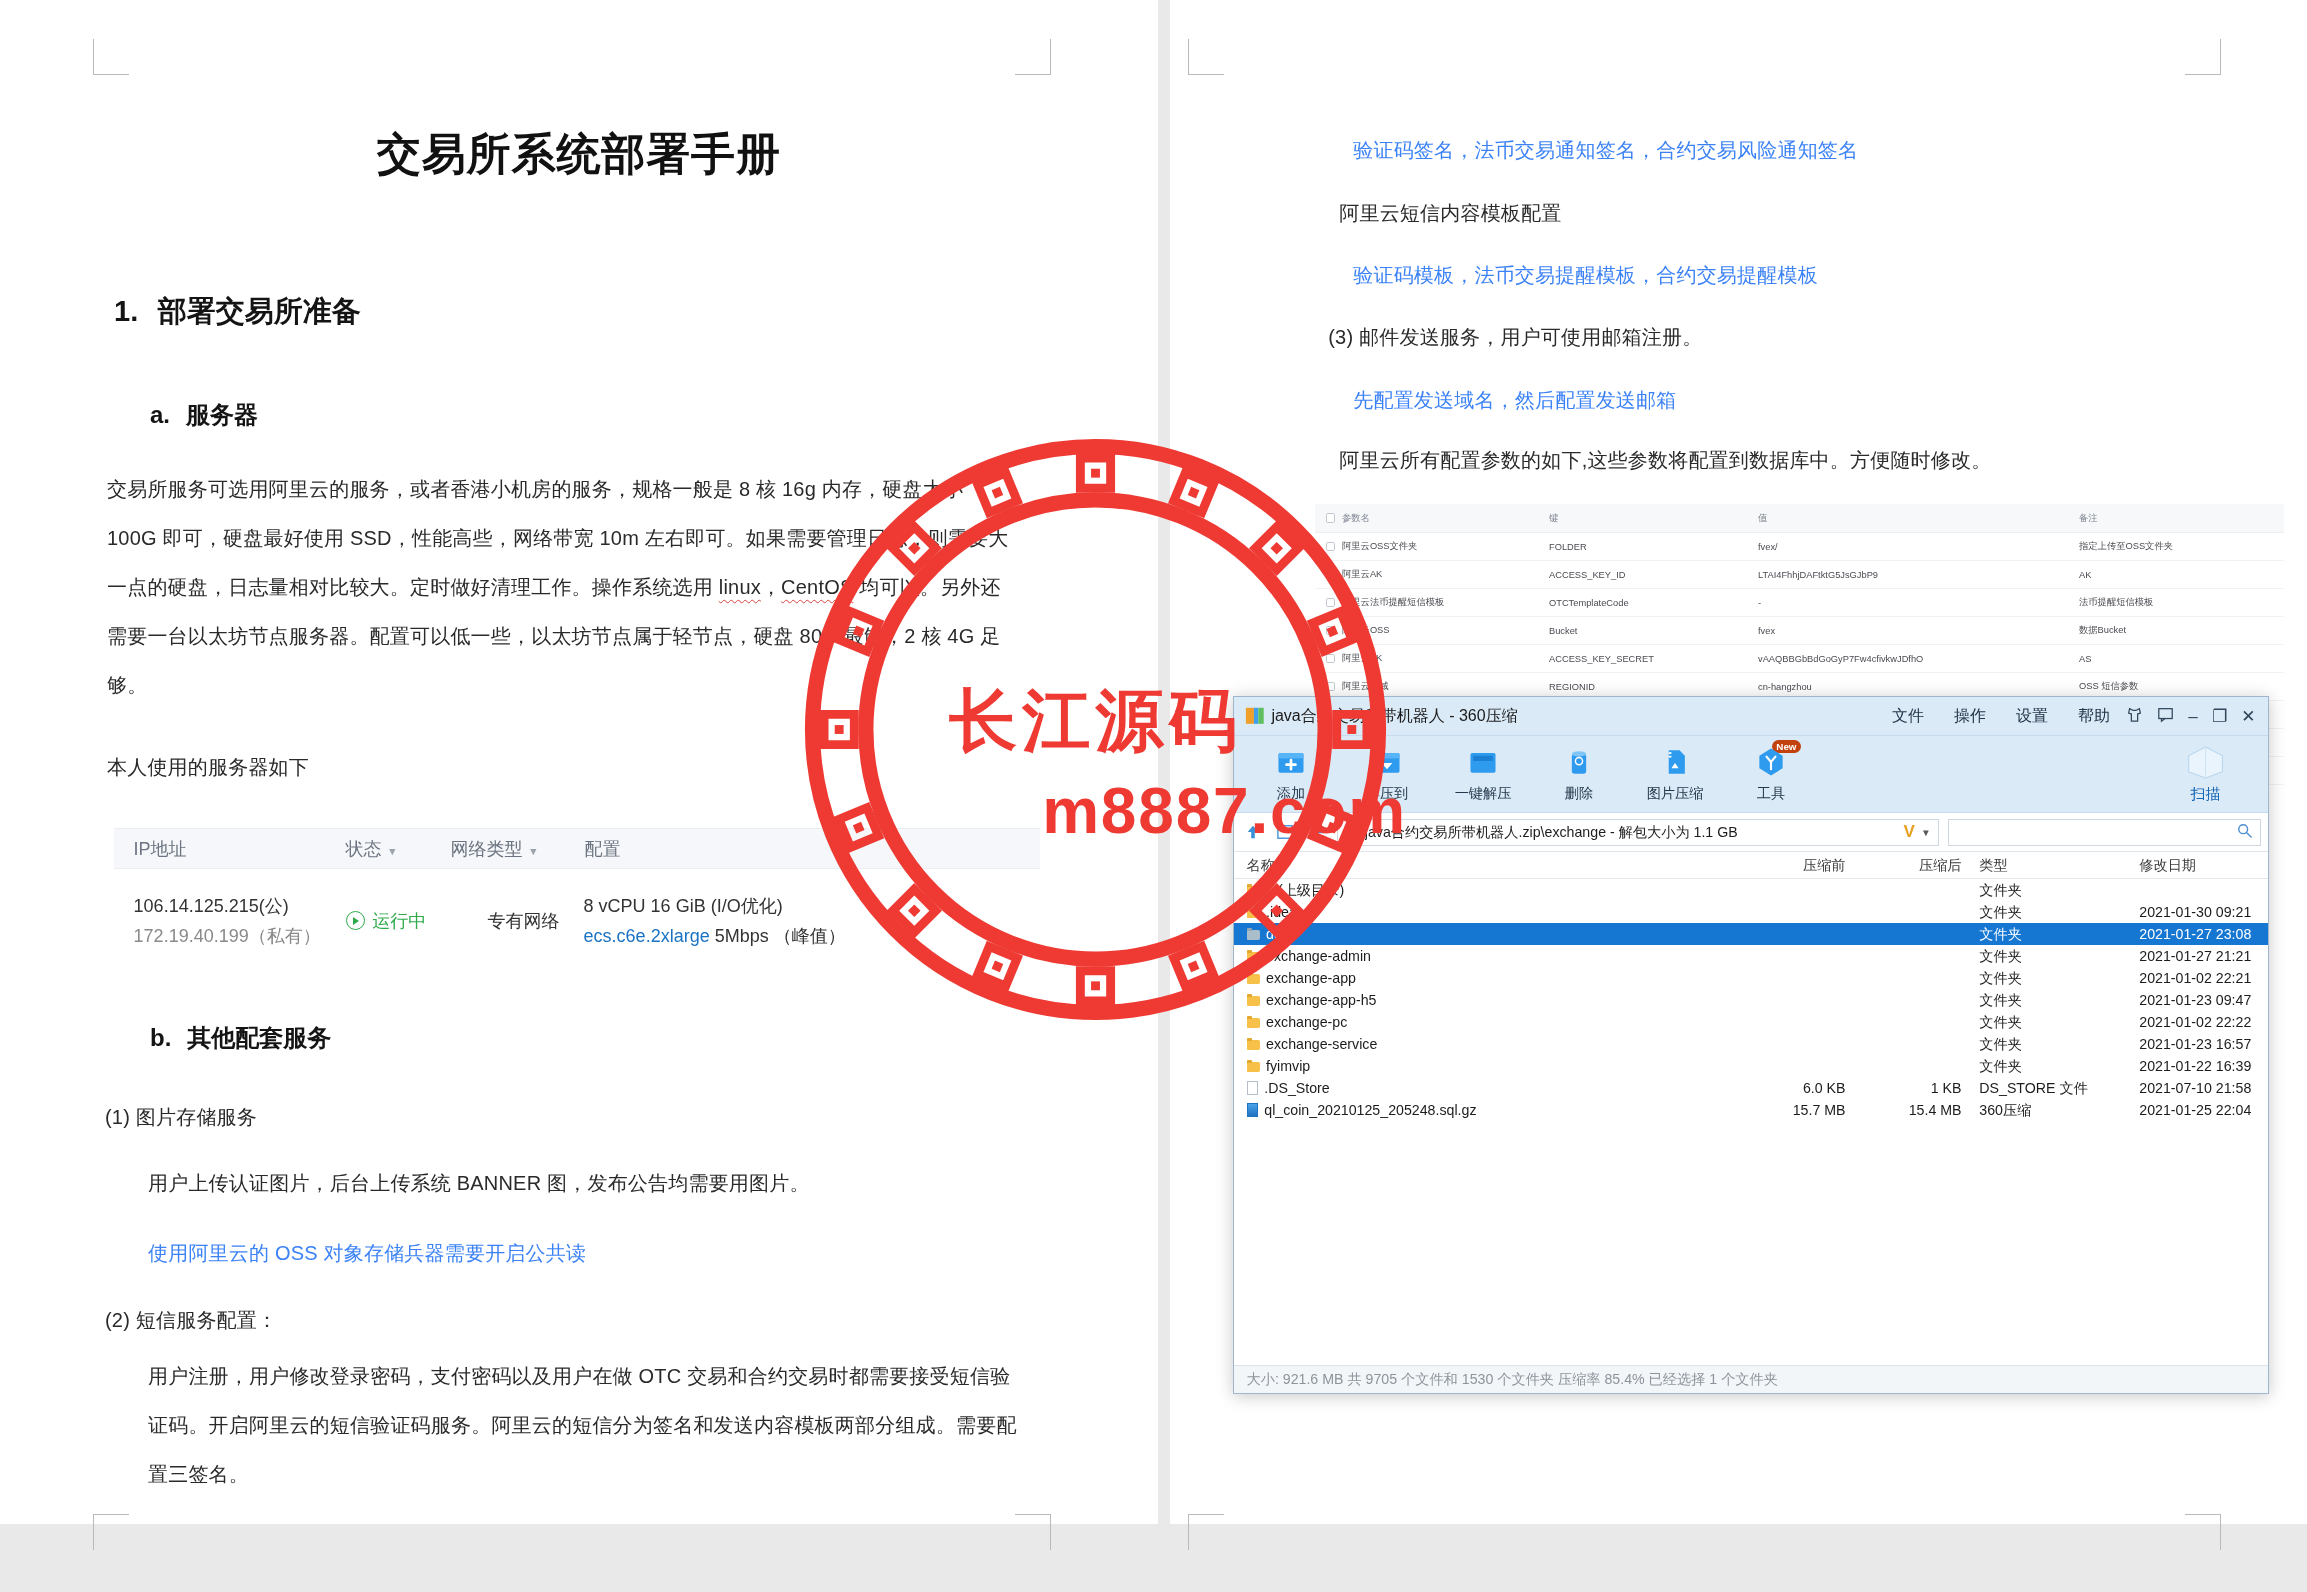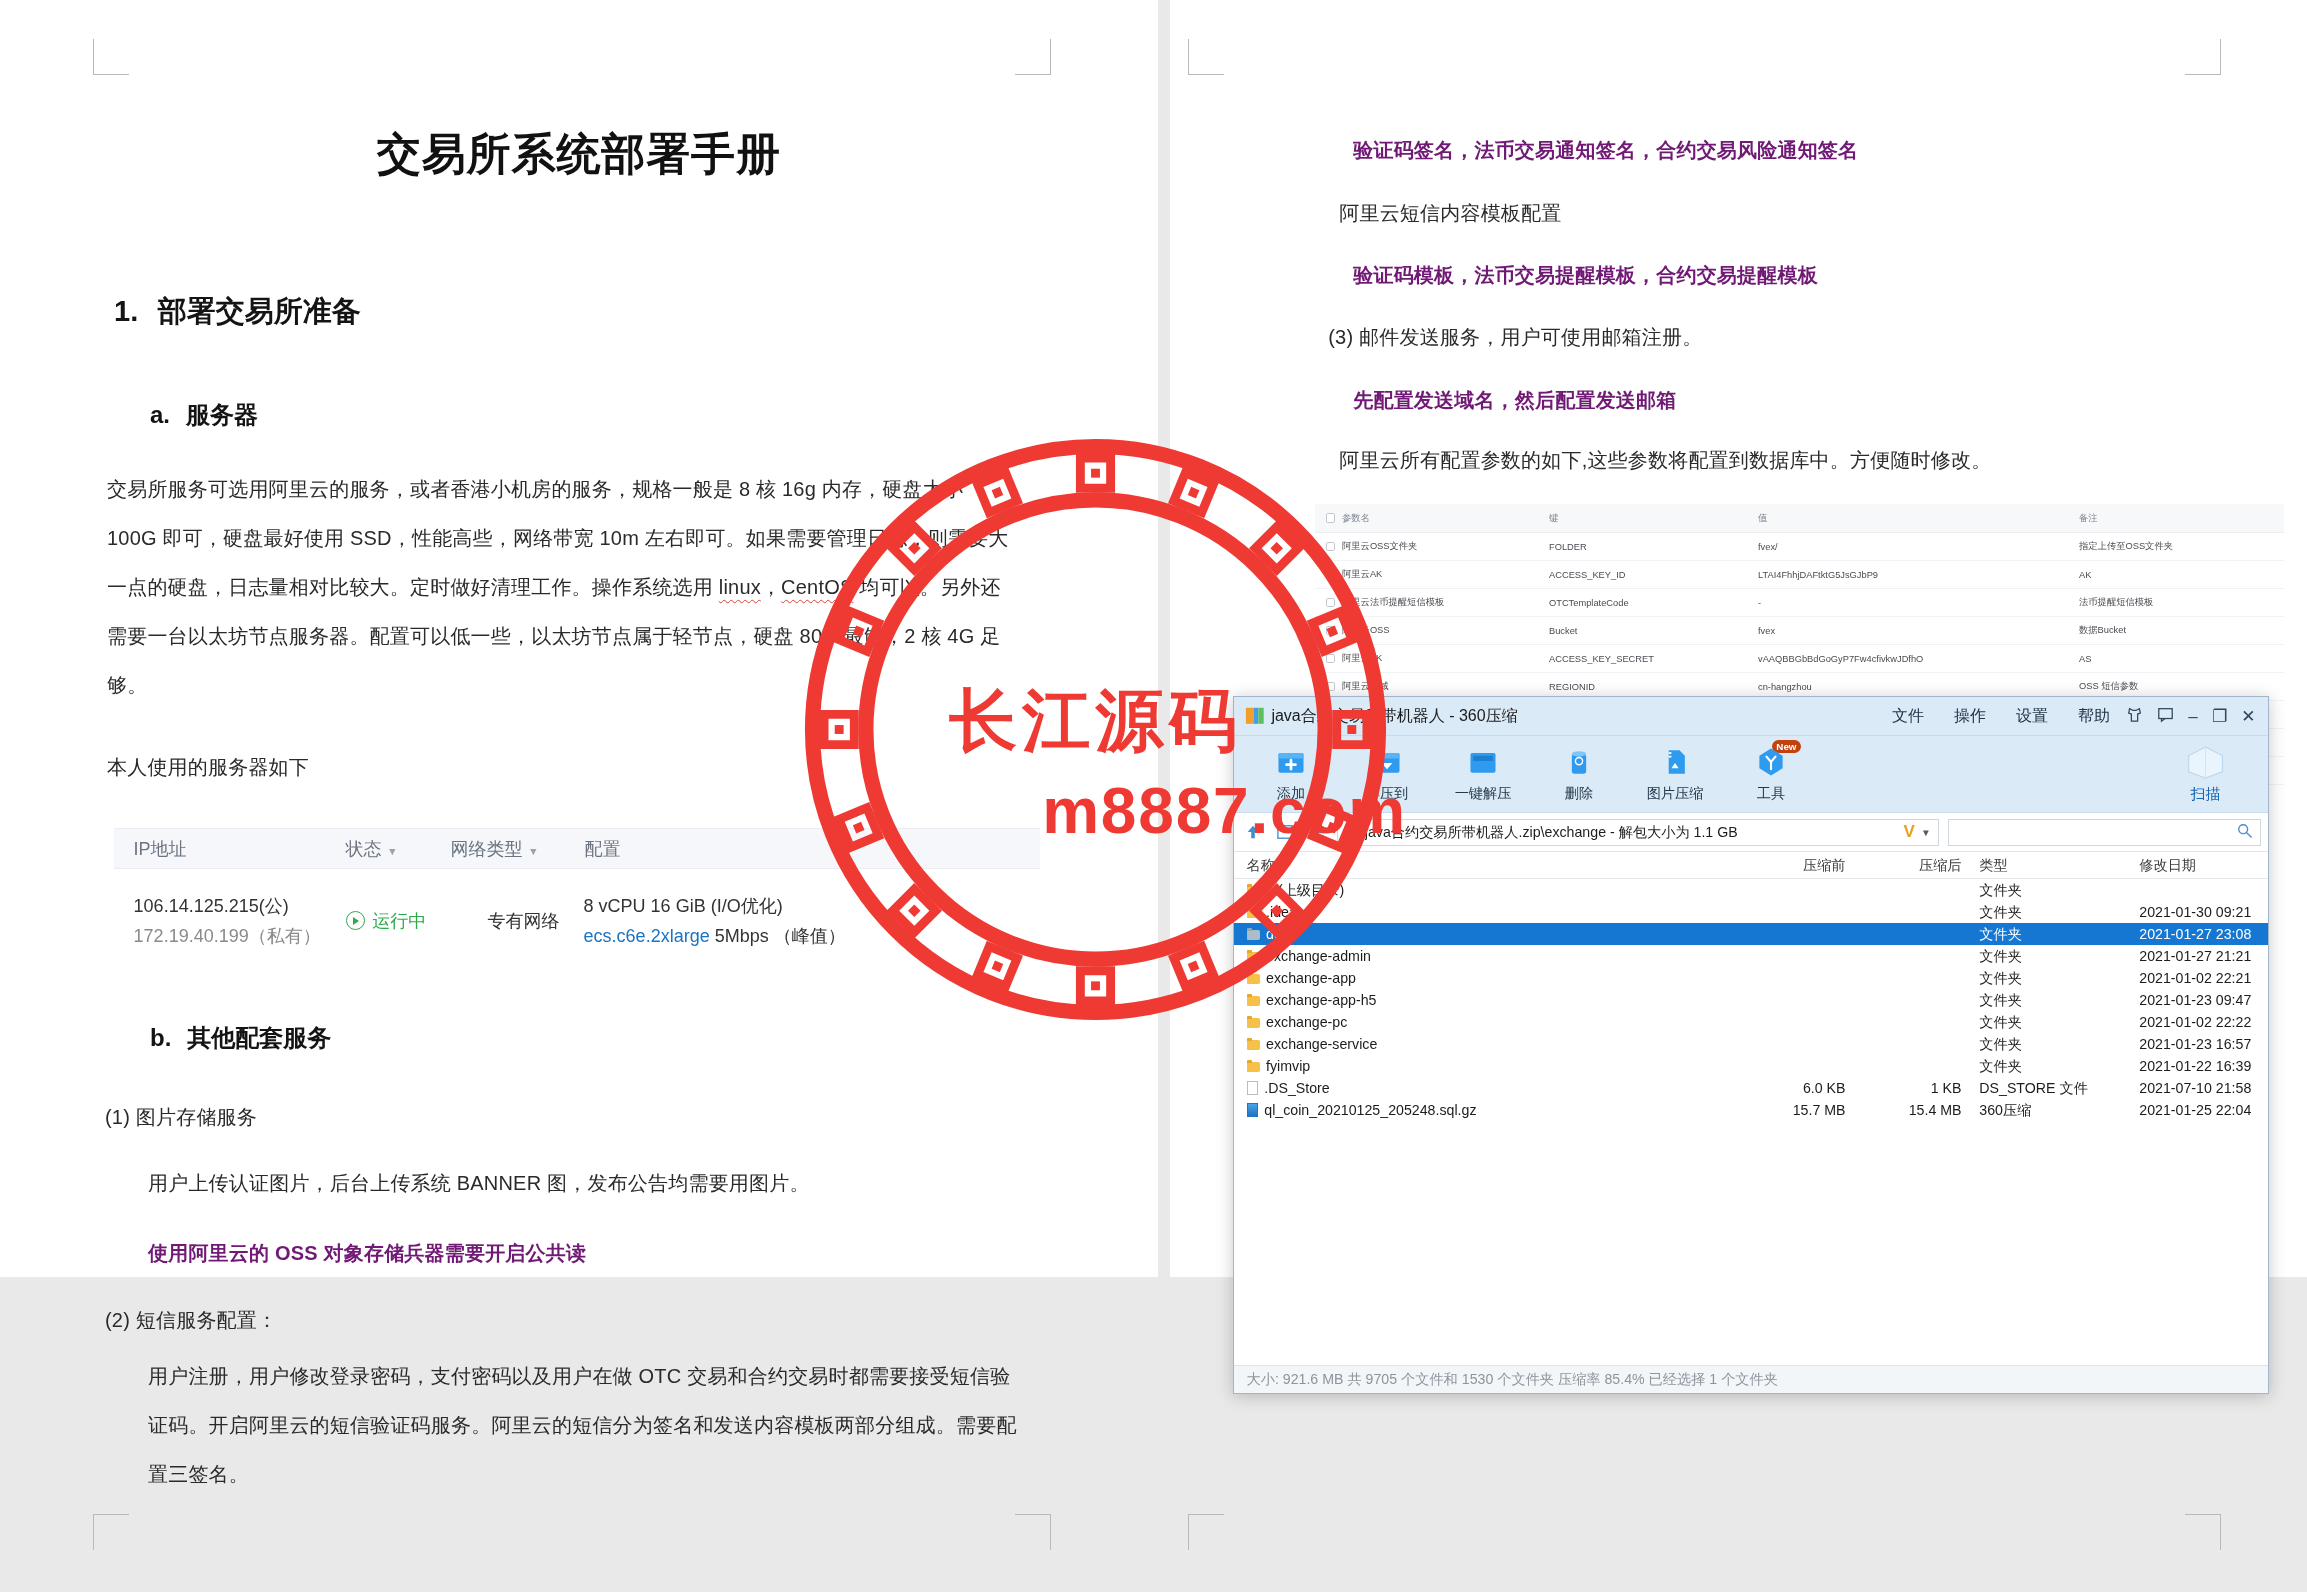--- a/index.html
+++ b/index.html
@@ -10,21 +10,21 @@
     font-family: "Liberation Sans", "DejaVu Sans", sans-serif;
     overflow: hidden;
     position: relative;
   }
 
   
   #doc-root { position: absolute; inset: 0; display: flex; }
   .page {
     background: #ffffff;
     position: relative;
-    height: 1277px;
+    height: 1524px;
   }
   .page-left  { width: 1158px; }
   .page-gap   { width: 12.5px; background: #e9e9e9; }
   .page-right { width: 1137px; }
 
   
   .crop { position: absolute; border-color: #b9b9b9; border-style: solid; width: 36px; height: 36px; }
   .crop.tl { border-width: 0 0 1.3px 1.3px; }
   .crop.tr { border-width: 0 1.3px 1.3px 0; }
   .crop.bl { border-width: 1.3px 0 0 1.3px; }
@@ -47,21 +47,21 @@
   .h2 .num { margin-right: 16px; }
 
   p.body {
     position: absolute;
     font-size: 20px;
     color: #2a2a2a;
     line-height: 49px;
     margin: 0;
     letter-spacing: 0.2px;
   }
-  p.body.b { font-weight: bold; color: #701a75; }
+  p.body.b { font-weight: normal; color: #3b82f6; }
   .red-wave {
     text-decoration: underline;
     text-decoration-color: #d6453f;
     text-decoration-style: wavy;
     text-decoration-thickness: 1.3px;
     text-underline-offset: 4.5px;
   }
 
   
   .ecs {

